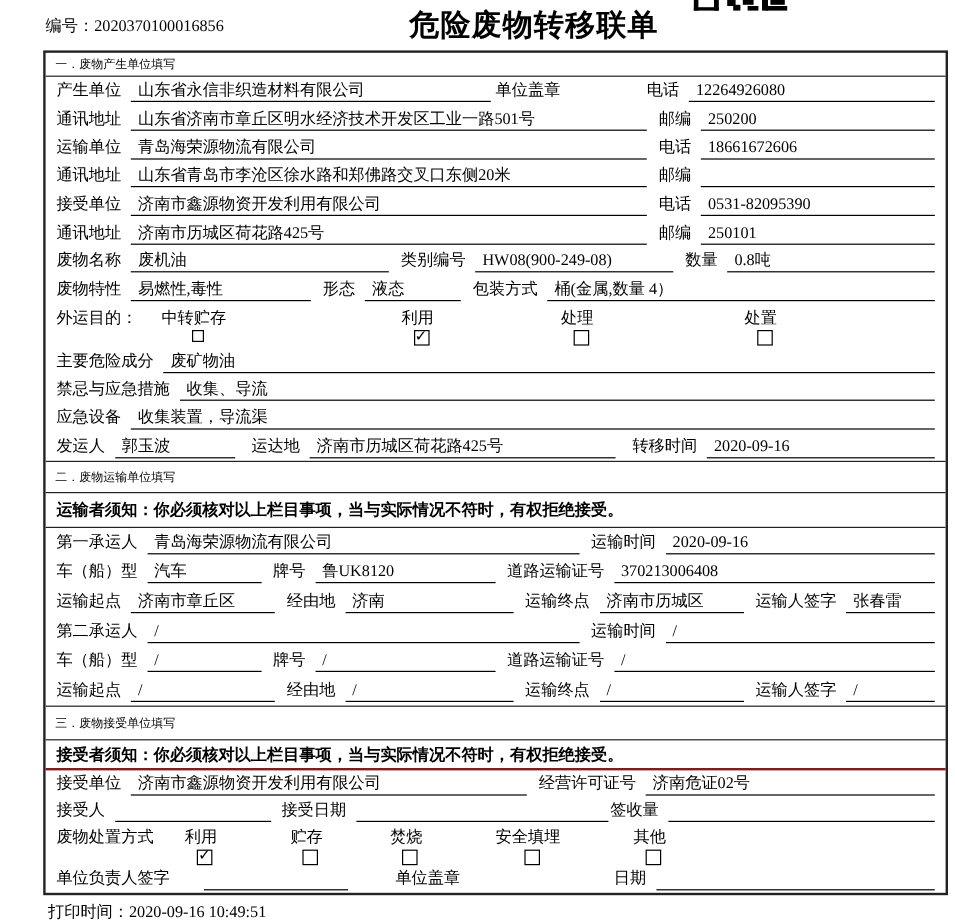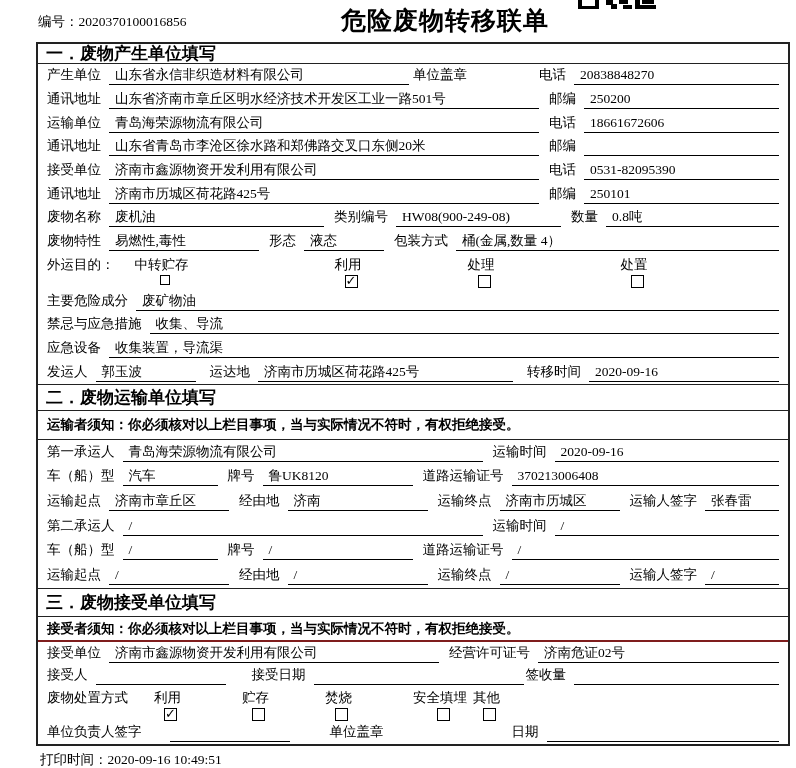--- a/index.html
+++ b/index.html
@@ -16,21 +16,21 @@
     font-family:"Liberation Sans","DejaVu Sans",sans-serif;
     font-weight:bold; font-size:25px; letter-spacing:1px;
   }
   .qr-frag { position:absolute; left:578px; top:0; width:80px; height:9px; }
   .form-box {
     position:absolute; left:36px; top:42px; width:754px; box-sizing:border-box;
     border:2px solid #222; background:#fff;
   }
   .sec-head {
     font-family:"Liberation Sans","DejaVu Sans",sans-serif;
-    font-weight:bold; font-size:17px; padding-left:8px;
+    font-weight:normal; font-size:10px; padding-left:8px;
     display:flex; align-items:center;
   }
   .sec-head-1 { height:19px; border-bottom:1px solid #222; }
   .sec-head-2, .sec-head-3 { height:25px; border-top:1px solid #222; border-bottom:1px solid #222; }
   .sec-head-3 { height:27px; }
   .notice { display:flex; align-items:center; padding-left:9px;font-weight:bold; }
   .notice-2 { height:28px; border-bottom:1px solid #222; }
   .notice-3 { height:23px; border-bottom:2px solid #7f1d1d; }
   .sec-body { display:flex; flex-direction:column; justify-content:space-around; padding:0 9px; }
   .body-1 { height:320px; }
@@ -78,21 +78,21 @@
 <div class="form-box">
 
   <div class="sec-head sec-head-1">一．废物产生单位填写</div>
   <div class="sec-body body-1">
 
     <div class="frow">
       <span class="lb">产生单位</span>
       <span class="u" style="width:300px">山东省永信非织造材料有限公司</span>
       <span class="lb2" style="margin-left:4px">单位盖章</span>
       <span class="lb2" style="margin-left:64px">电话</span>
-      <span class="u grow">20838848270</span>
+      <span class="u grow">12264926080</span>
     </div>
 
     <div class="frow">
       <span class="lb">通讯地址</span>
       <span class="u" style="width:430px">山东省济南市章丘区明水经济技术开发区工业一路501号</span>
       <span class="lb2">邮编</span>
       <span class="u grow">250200</span>
     </div>
 
     <div class="frow">
@@ -252,21 +252,21 @@
     <div class="frow">
       <span class="lb">接受单位</span>
       <span class="u" style="width:330px">济南市鑫源物资开发利用有限公司</span>
       <span class="lb2">经营许可证号</span>
       <span class="u grow">济南危证02号</span>
     </div>
 
     <div class="frow">
       <span class="lb">接受人</span>
       <span class="u" style="width:130px"></span>
-      <span class="lb2" style="margin-left:26px">接受日期</span>
+      <span class="lb2" style="margin-left:9px">接受日期</span>
       <span class="u" style="width:210px"></span>
       <span class="lb2" style="margin-left:2px">签收量</span>
       <span class="u grow"></span>
     </div>
 
     <div class="frow">
       <span class="lb">废物处置方式</span>
       <span class="opt" style="margin-left:18px">
         <span class="opt-lb">利用</span>
         <span class="cb checked"></span>
@@ -276,21 +276,21 @@
         <span class="cb"></span>
       </span>
       <span class="opt" style="margin-left:50px">
         <span class="opt-lb">焚烧</span>
         <span class="cb"></span>
       </span>
       <span class="opt" style="margin-left:55px">
         <span class="opt-lb">安全填埋</span>
         <span class="cb"></span>
       </span>
-      <span class="opt" style="">
+      <span class="opt" style="margin-left:55px">
         <span class="opt-lb">其他</span>
         <span class="cb"></span>
       </span>
     </div>
 
     <div class="frow">
       <span class="lb">单位负责人签字</span>
       <span class="u" style="width:120px;margin-left:20px"></span>
       <span class="lb2" style="margin-left:40px">单位盖章</span>
       <span class="lb2" style="margin-left:120px">日期</span>

